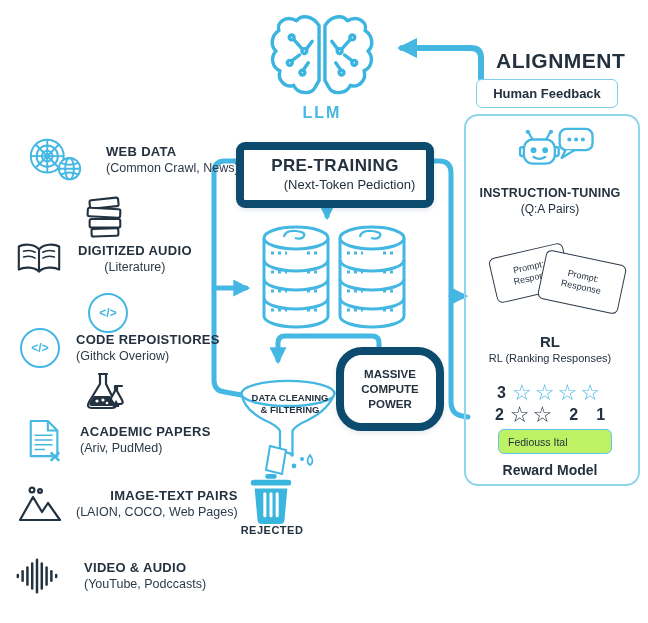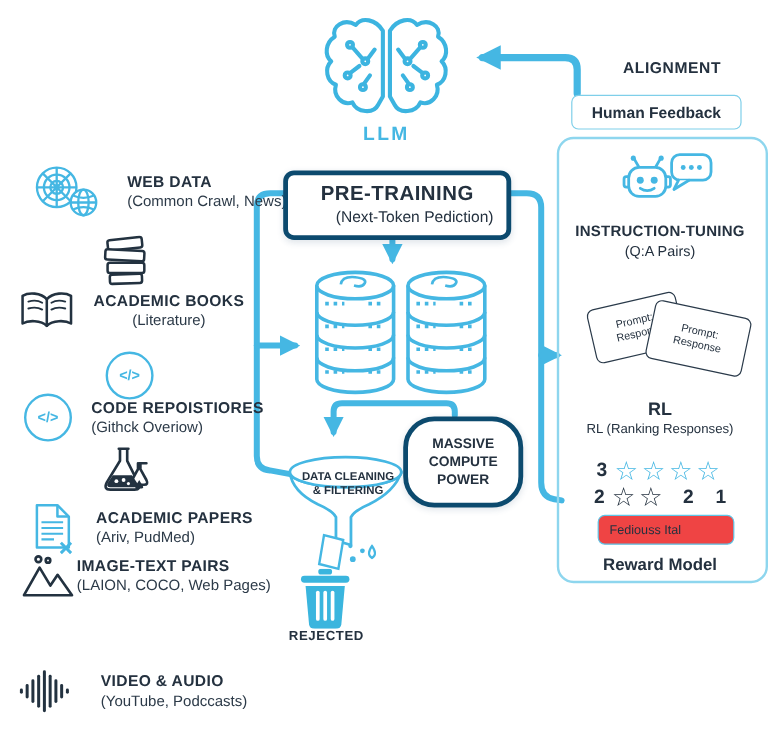--- a/index.html
+++ b/index.html
@@ -13,49 +13,49 @@
   .src{position:absolute;display:flex;align-items:center;z-index:2;}
   .src .txt{display:flex;flex-direction:column;}
   .src-title{font-weight:bold;font-size:13px;letter-spacing:.3px;line-height:17px;color:#24313f;}
   .src-sub{font-size:12.5px;line-height:17px;color:#2c3a48;}
 
   .code-circle{width:36px;height:36px;border:2px solid #45b7e3;border-radius:50%;
                display:flex;align-items:center;justify-content:center;
                color:#45b7e3;font-weight:bold;font-size:12px;background:#fff;}
 
   
-  .box{position:absolute;background:#fff;border:4px solid #0c4a6e;border-radius:9px;
+  .box{position:absolute;background:#fff;border:8px solid #0c4a6e;border-radius:9px;
        box-shadow:0 2px 5px rgba(40,80,110,.14);text-align:center;z-index:3;}
   .pretrain-title{font-weight:bold;font-size:17px;letter-spacing:.4px;margin-top:6px;}
   .pretrain-sub{font-size:13px;margin-top:1px;padding-left:29px;}
   .mcp{font-weight:bold;font-size:11.5px;line-height:15px;display:flex;align-items:center;justify-content:center;padding:4px;}
 
   .llm{position:absolute;color:#45b7e3;font-weight:bold;font-size:16px;letter-spacing:2px;text-align:center;z-index:2;}
 
   
   .panel{position:absolute;left:464px;top:114px;width:172px;height:368px;
          border:2px solid #8ed6ee;border-radius:14px;z-index:2;background:transparent;}
   .p-center{position:absolute;left:464px;width:172px;text-align:center;z-index:3;}
-  .align-title{font-weight:bold;font-size:13px;letter-spacing:.5px;}
+  .align-title{font-weight:bold;font-size:21px;letter-spacing:.5px;}
   .hfbox{position:absolute;left:476px;top:79px;width:140px;height:27px;border:1.5px solid #7fcfe9;
          border-radius:6px;background:#fff;display:flex;align-items:center;justify-content:center;
          font-size:13px;font-weight:bold;color:#24313f;z-index:3;}
   .instr-title{font-weight:bold;font-size:12.5px;letter-spacing:.2px;}
   .instr-sub{font-size:12px;}
   .card{position:absolute;background:#fff;border:1.6px solid #2a3a4a;border-radius:6px;
         display:flex;flex-direction:column;align-items:center;justify-content:center;
         font-size:9px;line-height:11px;color:#24313f;}
   .rl-title{font-weight:bold;font-size:15px;}
   .rl-sub{font-size:11px;}
   .rank-row{position:absolute;left:468px;width:164px;display:flex;align-items:center;justify-content:center;z-index:3;}
   .rank-num{font-weight:bold;font-size:16px;color:#24313f;}
   .stars-blue{color:#45b7e3;font-size:22px;letter-spacing:3px;margin-left:6px;line-height:20px;}
   .stars-dark{color:#24313f;font-size:22px;letter-spacing:3px;margin-left:6px;line-height:20px;}
   .input-box{position:absolute;left:498px;top:429px;width:114px;height:25px;border:1.5px solid #5ec5e7;
-             border-radius:6px;background:#ef4444;font-size:10.5px;color:#24313f;
+             border-radius:6px;background:#bef264;font-size:10.5px;color:#24313f;
              display:flex;align-items:center;padding-left:9px;z-index:3;box-sizing:border-box;}
   .reward{font-weight:bold;font-size:14px;}
 
   .funnel-label{position:absolute;left:246px;top:392px;width:88px;text-align:center;
                 font-weight:bold;font-size:9.5px;line-height:12px;color:#24313f;z-index:3;}
   .rejected{position:absolute;left:232px;top:524px;width:80px;text-align:center;
             font-weight:bold;font-size:11px;letter-spacing:.5px;color:#24313f;z-index:2;}
 </style>
 </head>
 <body>
@@ -252,21 +252,21 @@
 
   <div class="src" style="left:14px;top:240px;gap:14px;">
     <svg width="50" height="38" viewBox="0 0 52 38">
       <g stroke="#233240" stroke-width="2.2" fill="#fff" stroke-linejoin="round" stroke-linecap="round">
         <path d="M26,9 C21,3 10,3 5,6 L5,30 C10,27 21,27 26,32 C31,27 42,27 47,30 L47,6 C42,3 31,3 26,9 Z"></path>
         <path d="M26,9 V32" fill="none"></path>
         <path d="M10,11 Q17,9 22,12 M10,17 Q17,15 22,18 M30,12 Q35,9 42,11 M30,18 Q35,15 42,17" fill="none" stroke-width="1.6"></path>
       </g>
     </svg>
     <div class="txt">
-      <span class="src-title">ACADEMIC BOOKS</span>
+      <span class="src-title">DIGITIZED AUDIO</span>
       <span class="src-sub" style="text-align:center;">(Literature)</span>
     </div>
   </div>
 
   <div class="abs z2 code-circle" style="left:88px;top:293px;">
     <span>&lt;/&gt;</span>
   </div>
 
   <div class="src" style="left:20px;top:328px;gap:16px;">
     <div class="code-circle">
@@ -298,21 +298,21 @@
         <path d="M9,18 H28 M9,23 H28 M9,28 H28 M9,33 H20" fill="none" stroke-width="1.8"></path>
         <path d="M26,36 L35,45 M35,36 L26,45" fill="none" stroke-width="2.6"></path>
       </g>
     </svg>
     <div class="txt">
       <span class="src-title">ACADEMIC PAPERS</span>
       <span class="src-sub">(Ariv, PudMed)</span>
     </div>
   </div>
 
-  <div class="src" style="left:18px;top:461px;">
+  <div class="src" style="left:18px;top:485px;gap:12px;text-align:right;">
     <svg width="46" height="38" viewBox="0 0 46 38">
       <g stroke="#233240" stroke-width="2.2" fill="#fff" stroke-linejoin="round">
         <path d="M2,35 L15,12 L24,27 L30,18 L42,35 Z"></path>
         <circle cx="14" cy="5" r="2.4"></circle>
           <circle cx="22" cy="6" r="1.9"></circle>
       </g>
     </svg>
     <div class="txt">
       <span class="src-title">IMAGE-TEXT PAIRS</span>
       <span class="src-sub">(LAION, COCO, Web Pages)</span>

